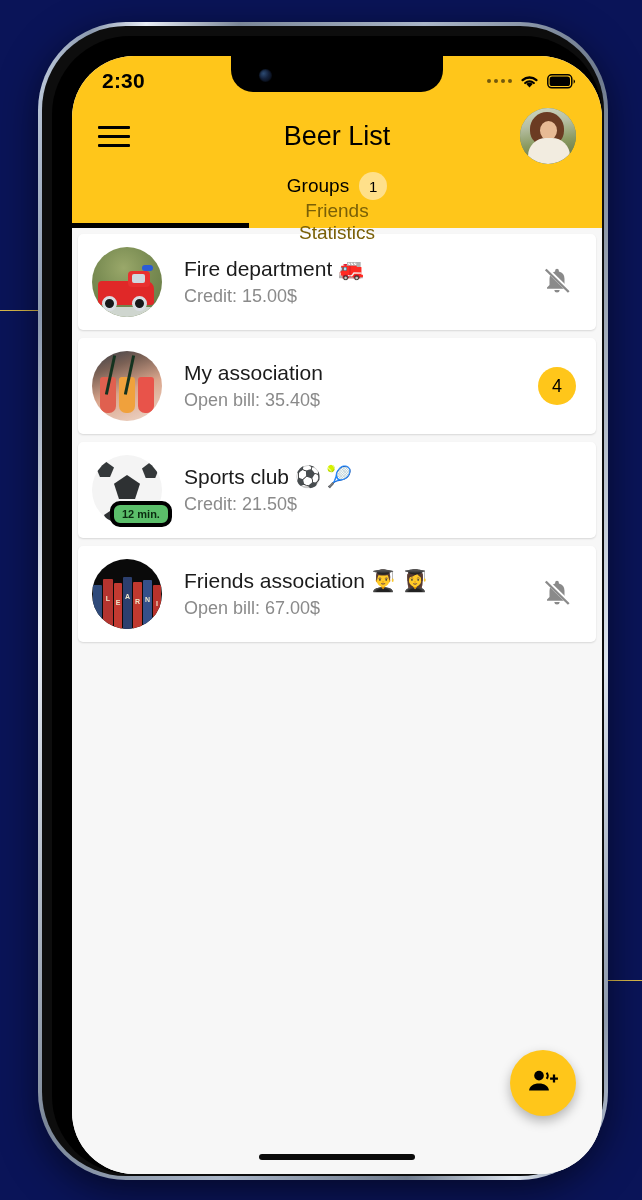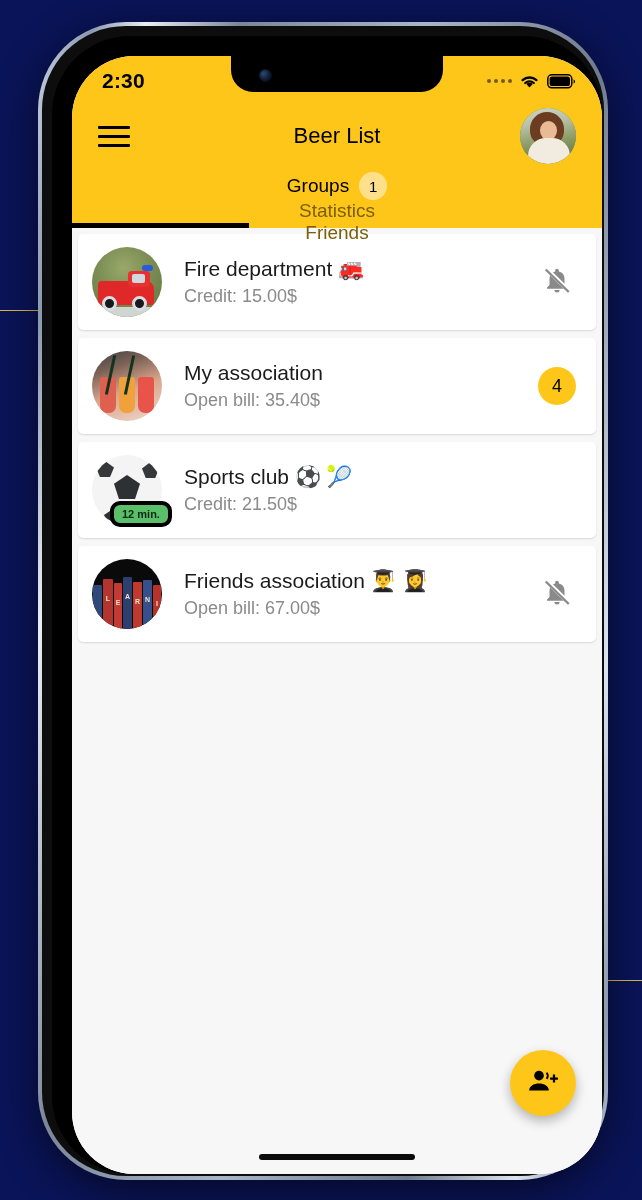--- a/index.html
+++ b/index.html
@@ -82,21 +82,21 @@
   
   .appbar {
     background: #FFC61A; height: 72px;
     display: flex; align-items: center; padding: 0 26px 0 26px;
     position: relative;
   }
   .hamburger { width: 32px; cursor: pointer; display:flex; flex-direction:column; gap:6px; }
   .hamburger span { display:block; height: 3px; background:#000; border-radius:1px; }
   .appbar-title {
     position: absolute; left: 0; right: 0; text-align: center;
-    font-size: 22px; color: #000; font-weight: 400; pointer-events: none;
+    font-size: 27px; color: #000; font-weight: 400; pointer-events: none;
   }
   .avatar-me {
     margin-left: auto; width: 56px; height: 56px; border-radius: 50%;
     overflow: hidden; position: relative; z-index: 2;
     background: #6d7f50;
   }
   .avatar-me .sky { position:absolute; inset:0;
     background: linear-gradient(170deg,#cfd7c2 0%,#b7bfa4 30%,#8a9a62 60%,#5d6b3c 100%); }
   .avatar-me .hair { position:absolute; left:10px; top:4px; width:34px; height:34px;
     border-radius:50% 50% 45% 45%; background:#6b3b22; }
@@ -262,24 +262,24 @@
               <div class="dress"></div>
             </div>
           </div>
 
           <div class="tabs">
             <div class="tab active">
               <span>Groups</span>
               <span class="tab-badge">1</span>
             </div>
             <div class="tab">
+              <span>Friends</span>
+            </div>
+            <div class="tab">
               <span>Statistics</span>
-            </div>
-            <div class="tab">
-              <span>Friends</span>
             </div>
             <div class="tab-indicator"></div>
           </div>
 
           <div class="list">
 
             <div class="card">
               <div class="thumb-wrap">
                 <div class="thumb">
                   <div class="art-fire">

